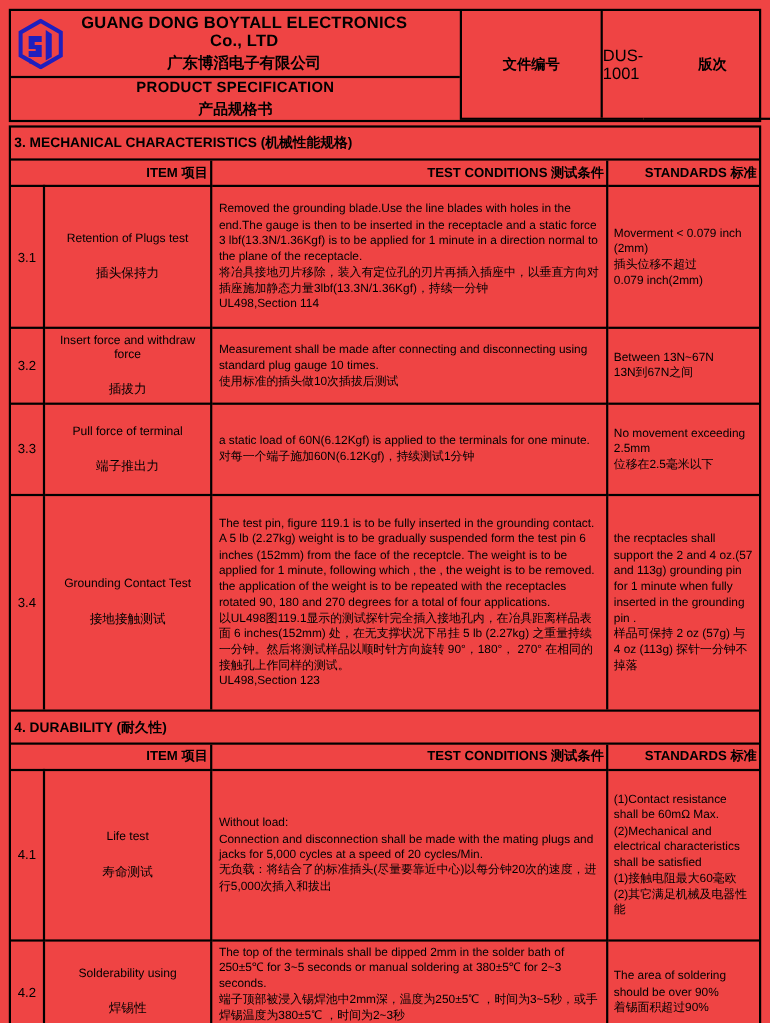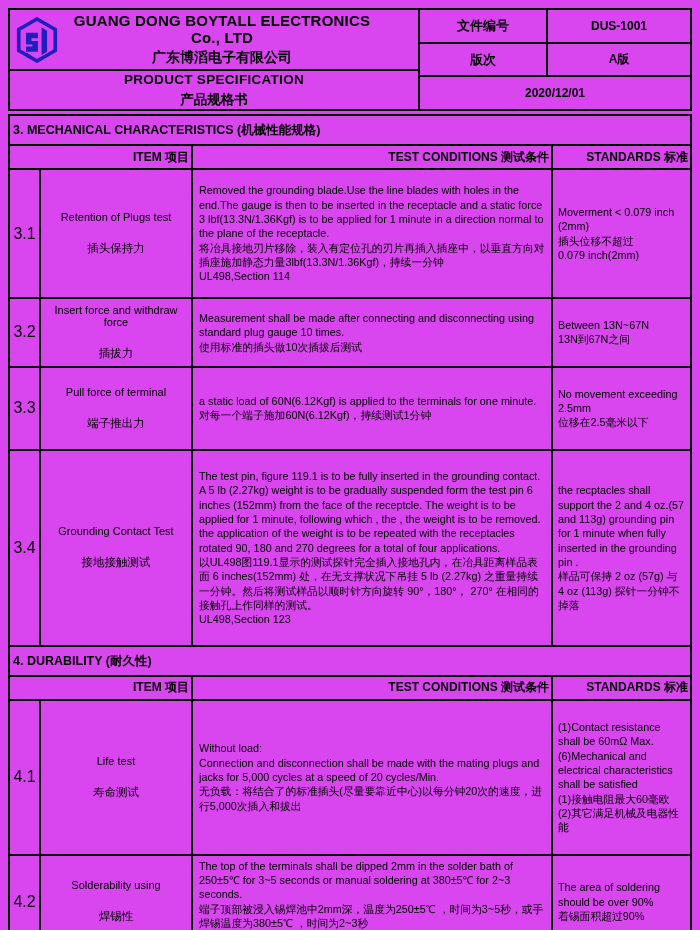--- a/index.html
+++ b/index.html
@@ -2,52 +2,52 @@
 <html><head>
 <meta charset="utf-8">
 <style>
   * { margin:0; padding:0; box-sizing:border-box; }
   html,body { background:#ffffff; }
   body {
     width:700px; height:930px;
     font-family:"Liberation Sans", sans-serif;
     color:#000;
   }
-  .page { width:700px; height:930px; padding:8px 8px 0 8px; background:#d946ef; }
+  .page { width:700px; height:930px; padding:8px 8px 0 8px; background:#ef4444; }
 
   
   .header-box { display:flex; border:2px solid #000; height:103px; }
   .header-left { flex:1; display:flex; flex-direction:column; min-width:0; }
   .company-row { flex:1.04; display:flex; align-items:center; border-bottom:2px solid #000; padding:2px 4px; }
   .logo-wrap { width:46px; display:flex; justify-content:center; align-items:center; }
   .company-names { flex:1; text-align:center; padding-right:30px; }
   .company-en { font-weight:bold; font-size:15px; letter-spacing:0.2px; }
   .company-cn { font-weight:bold; font-size:14px; margin-top:3px; }
   .titles-row { flex:1; display:flex; flex-direction:column; justify-content:center; text-align:center; }
   .title-en { font-weight:bold; font-size:13.5px; letter-spacing:0.3px; }
   .title-cn { font-weight:bold; font-size:13.5px; margin-top:4px; }
-  .header-meta { width:272px; border-left:2px solid #000; display:flex; flex-direction:column; }
+  .header-meta { width:272px; border-left:2px solid #000; display:flex; flex-direction:row; }
   .meta-row { flex:1; display:flex; border-bottom:2px solid #000; }
   .meta-row:last-child { border-bottom:none; }
   .meta-label { width:128px; border-right:2px solid #000; display:flex; align-items:center; justify-content:center; font-weight:bold; font-size:13px; }
-  .meta-value { flex:1; display:flex; align-items:center; justify-content:center; font-weight:bold; font-size:12px; }
+  .meta-value { flex:1; display:flex; align-items:center; justify-content:center; font-weight:normal; font-size:15px; }
 
   
   .content-box { border:2px solid #000; margin-top:3px; }
   .section-title { font-weight:bold; font-size:12.5px; padding:6px 3px 5px 3px; border-bottom:2px solid #000; }
   .section-title.mid { border-top:2px solid #000; }
 
   table.spec { width:100%; border-collapse:collapse; table-layout:fixed; }
   .spec th, .spec td { border:2px solid #000; vertical-align:middle; }
   .spec th:first-child, .spec td:first-child { border-left:0; }
   .spec th:last-child,  .spec td:last-child  { border-right:0; }
   .spec thead th { border-top:0; height:23px; font-size:12px; font-weight:bold; text-align:right; padding:2px; }
   .spec tbody tr:last-child td { border-bottom:0; }
 
-  td.cell-no { text-align:center; font-size:16px; padding:2px; }
+  td.cell-no { text-align:center; font-size:12px; padding:2px; }
   td.cell-item { text-align:center; font-size:11px; padding:2px 4px; }
   .item-cn { margin-top:18px; font-size:11.5px; }
   td.cell-cond { font-size:10.8px; line-height:1.33; padding:3px 6px; }
   td.cell-std  { font-size:10.8px; line-height:1.33; padding:19px 5px; }
   .para { margin:0; }
 </style>
 </head>
 <body>
 
 <div class="page">
@@ -196,21 +196,21 @@
             <div>Life test</div>
             <div class="item-cn">寿命测试</div>
           </td>
           <td class="cell-cond">
             <p class="para">Without load:</p>
             <p class="para">Connection and disconnection shall be made with the mating plugs and jacks for 5,000 cycles at a speed of 20 cycles/Min.</p>
             <p class="para">无负载：将结合了的标准插头(尽量要靠近中心)以每分钟20次的速度，进行5,000次插入和拔出</p>
           </td>
           <td class="cell-std">
             <p class="para">(1)Contact resistance shall be 60mΩ Max.</p>
-            <p class="para">(6)Mechanical and electrical characteristics shall be satisfied</p>
+            <p class="para">(2)Mechanical and electrical characteristics shall be satisfied</p>
             <p class="para">(1)接触电阻最大60毫欧</p>
             <p class="para">(2)其它满足机械及电器性能</p>
           </td>
         </tr>
         <tr style="height:93px">
           <td class="cell-no">4.2</td>
           <td class="cell-item">
             <div>Solderability using</div>
             <div class="item-cn">焊锡性</div>
           </td>

